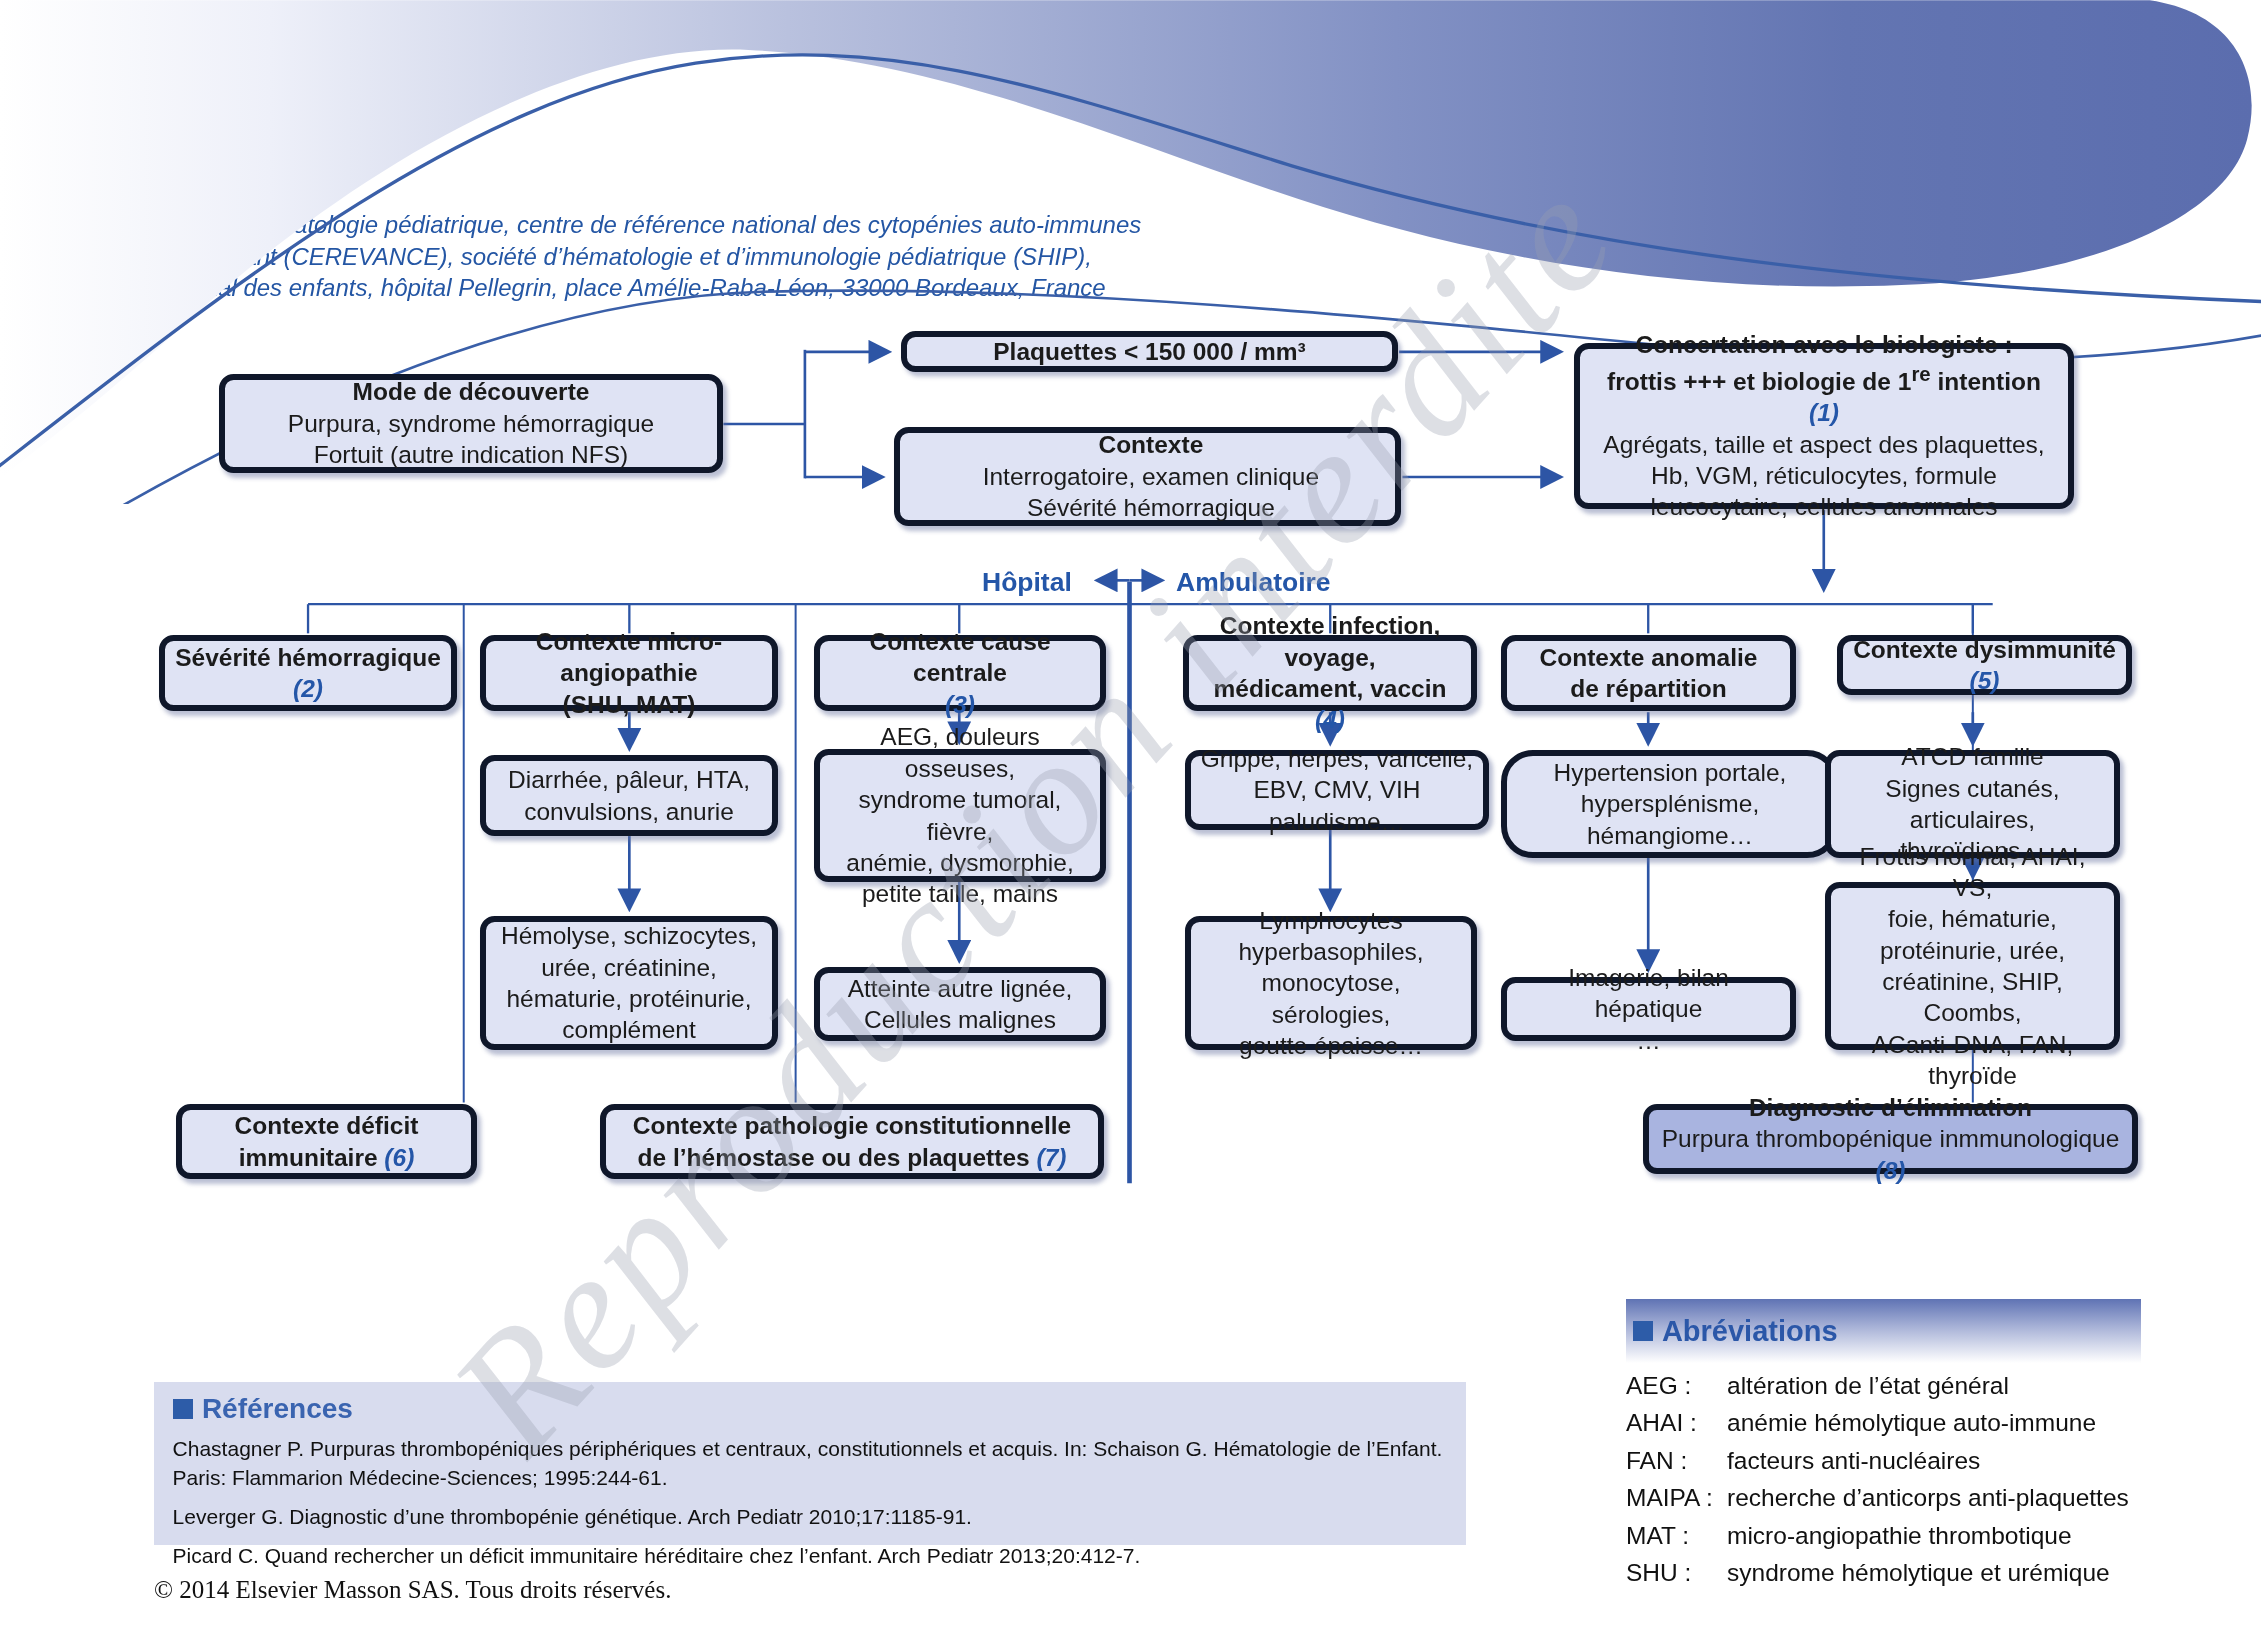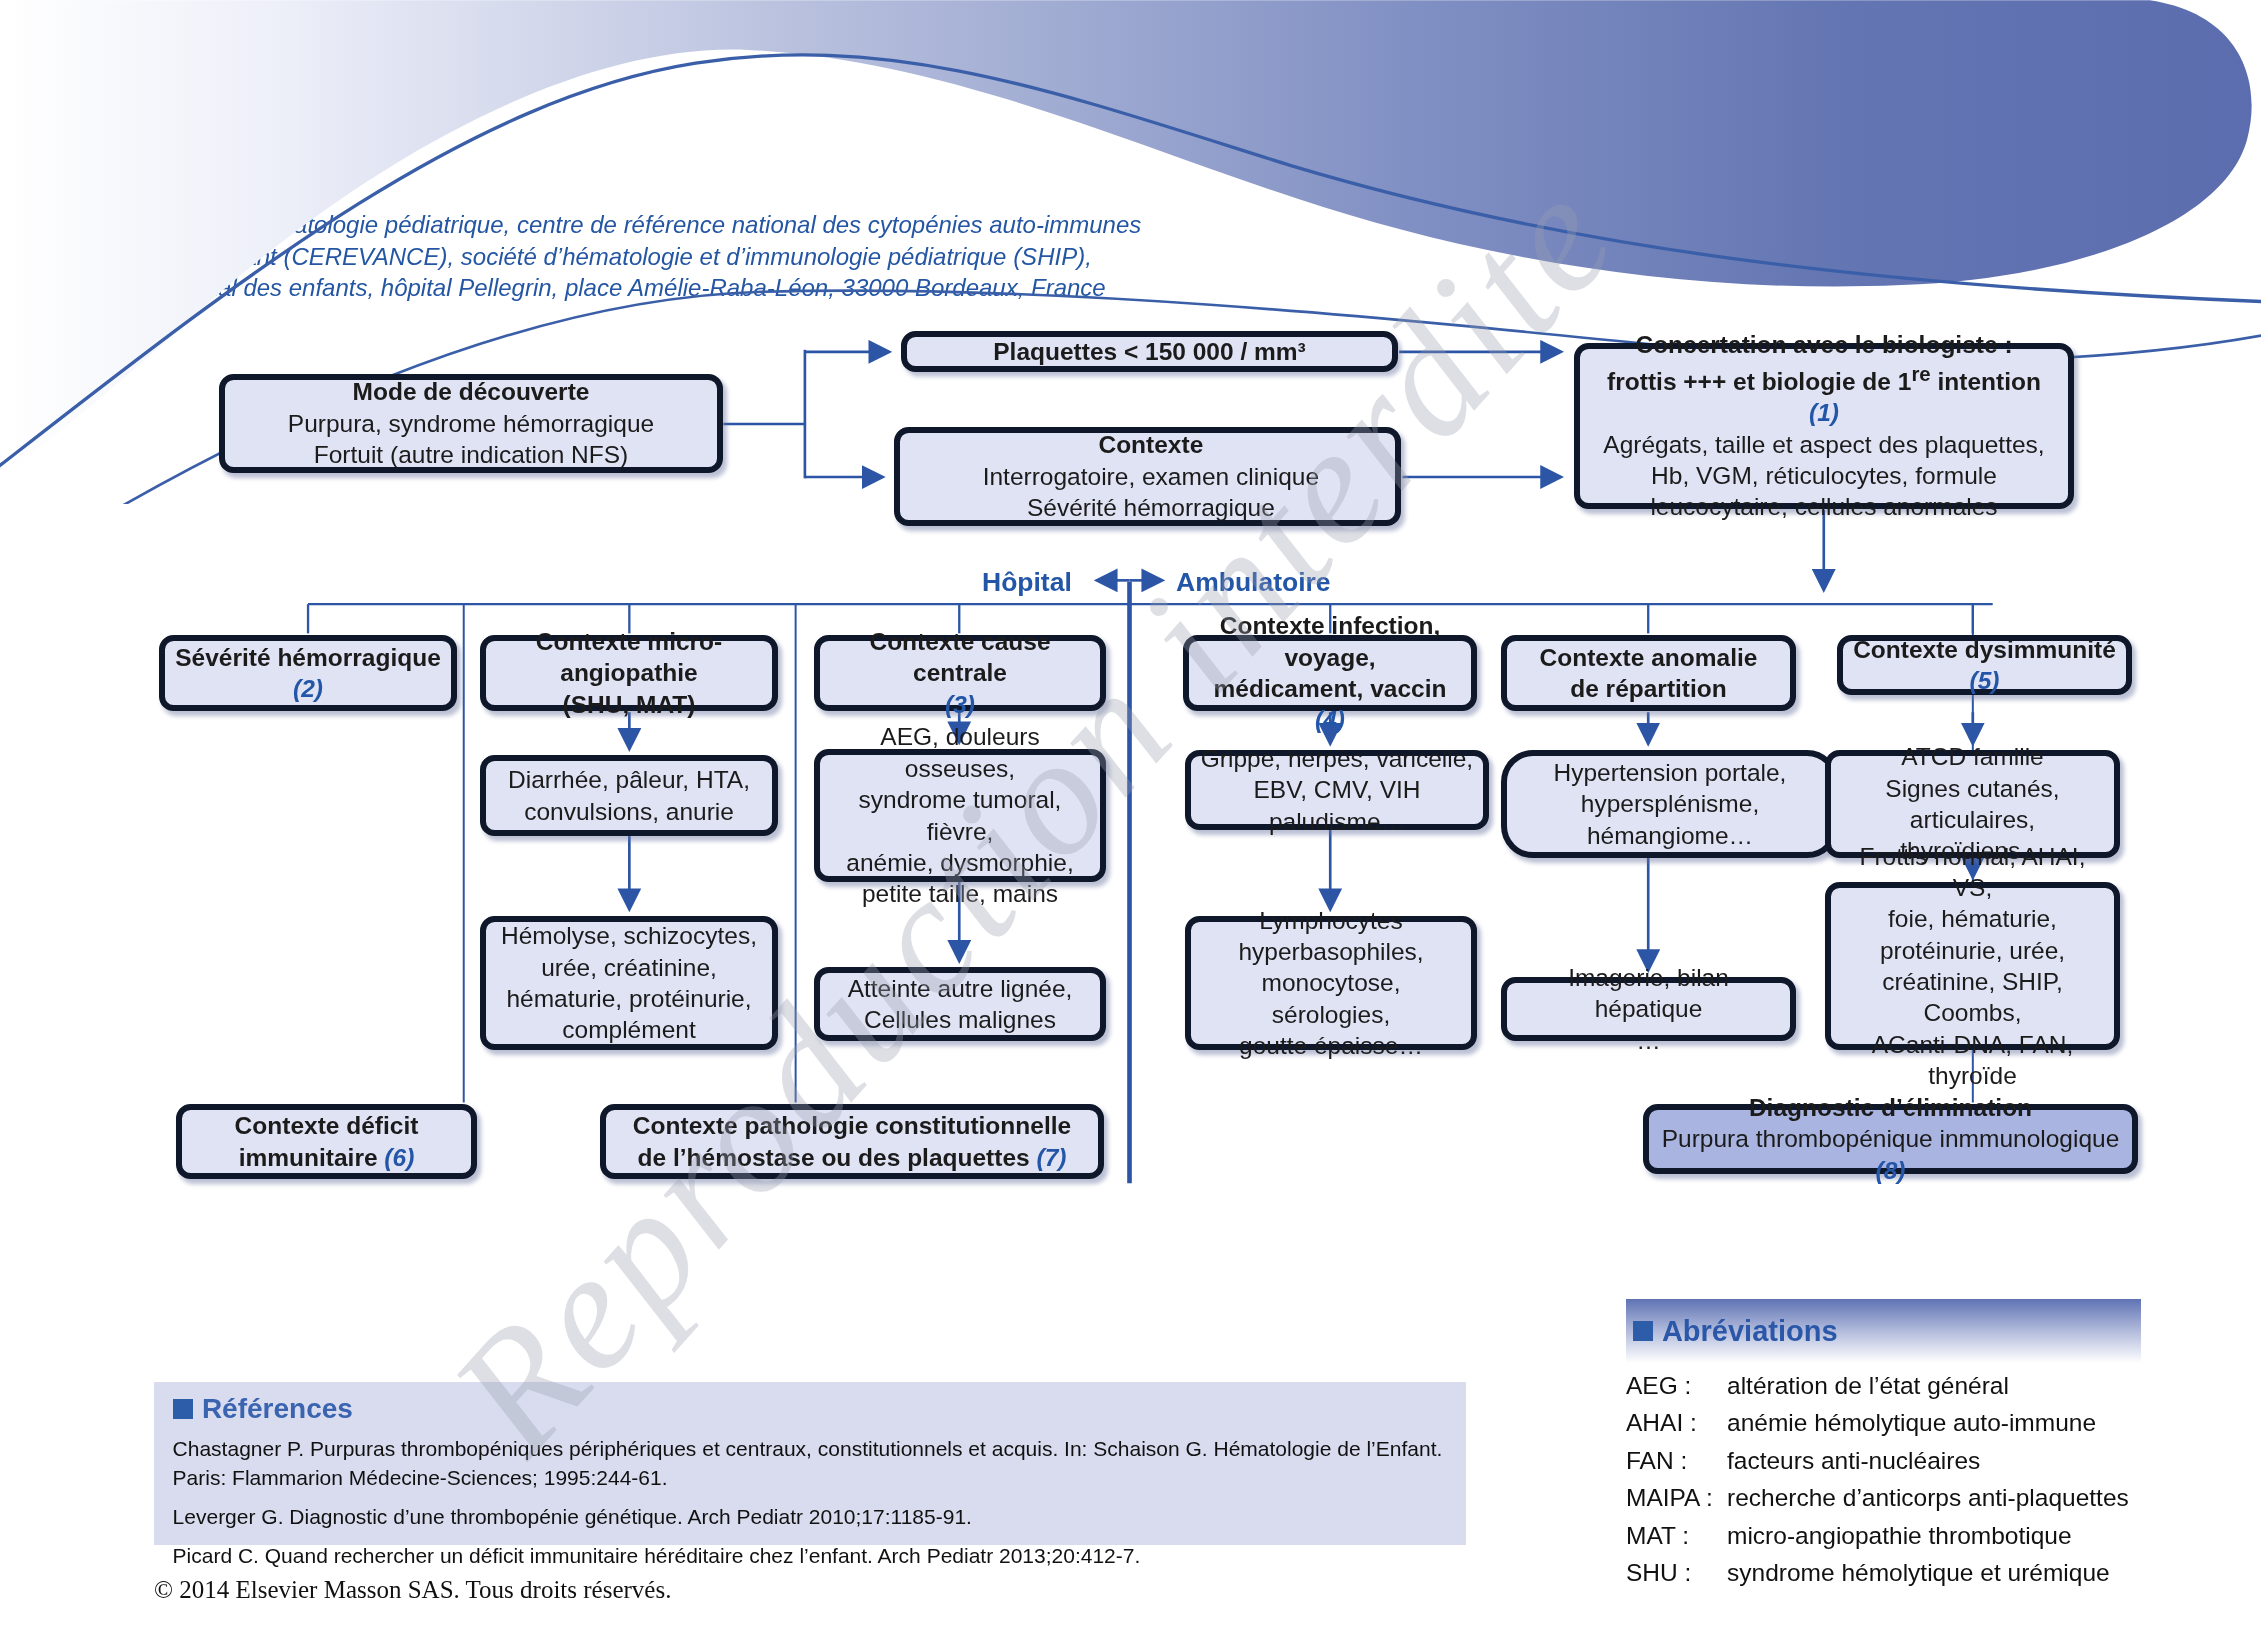--- a/index.html
+++ b/index.html
@@ -12,21 +12,21 @@
              font-size:56px;font-weight:bold;color:#fff;letter-spacing:0.7px;}
   .author{position:absolute;left:166px;top:151px;font-size:32px;font-weight:bold;color:#111;}
   .affil{position:absolute;left:166px;top:209px;font-size:24px;line-height:1.32;
          font-style:italic;color:#2456a4;}
   
   .fb{position:absolute;box-sizing:border-box;background:#dfe3f4;border:6px solid #0f172a;
       border-radius:14.6px;display:flex;flex-direction:column;justify-content:center;
       align-items:center;text-align:center;font-size:24.5px;line-height:1.28;padding:5.3px 9.3px;
       box-shadow:3.3px 4.6px 4.6px rgba(105,115,160,.45);z-index:3;}
   .fb .t{font-weight:bold;}
-  .fb.dark{background:#a9b4e0;}
+  .fb.dark{background:#a9b4e0;border-radius:14px;}
   .num{color:#2456a8;font-weight:bold;font-style:italic;}
   .hoplab{position:absolute;z-index:3;font-size:26.5px;font-weight:bold;color:#2456a8;}
   
   .wm{position:absolute;left:1034px;top:815px;transform:translate(-50%,-50%) rotate(-48deg);
       font-family:"Liberation Serif",serif;font-style:italic;font-size:169px;
       color:#9aa0b0;opacity:.33;white-space:nowrap;z-index:6;letter-spacing:5.3px;}
   
   .refs{position:absolute;left:154px;top:1382px;width:1312px;height:163px;background:#d8dcee;
         box-sizing:border-box;padding:10.6px 18.6px;z-index:3;}
   .blk-hd{font-size:28px;font-weight:bold;color:#3a64b0;display:flex;align-items:center;gap:9.3px;}

